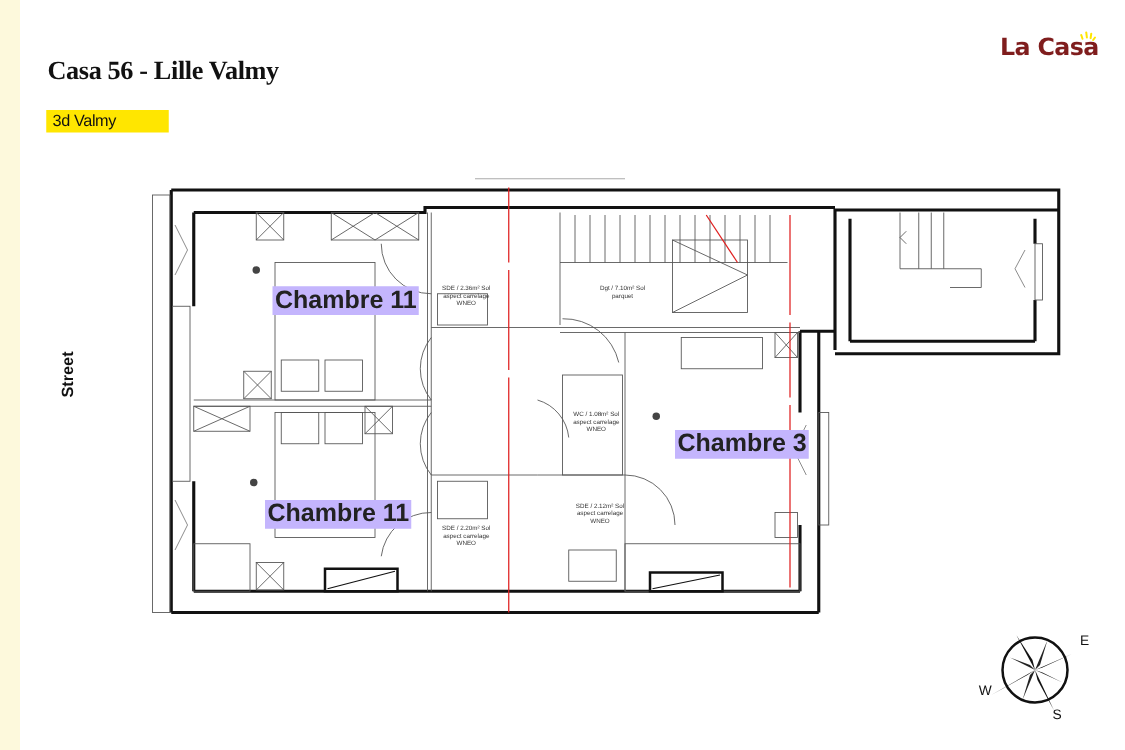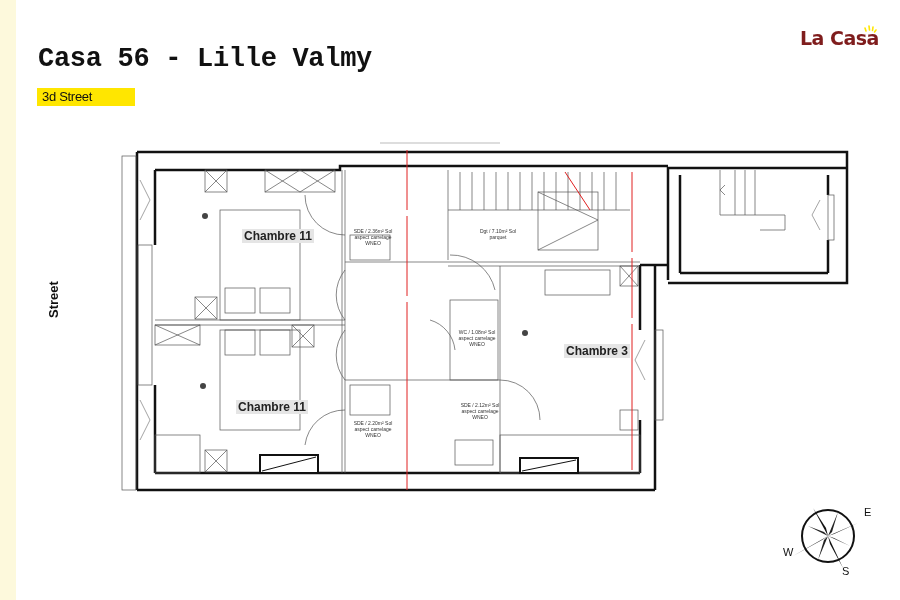--- a/index.html
+++ b/index.html
@@ -1,36 +1,36 @@
 <!DOCTYPE html>
 <html><head>
 <meta charset="utf-8">
 <style>
   html, body { margin:0; padding:0; }
   body { width:900px; height:600px; position:relative; background:#ffffff; overflow:hidden; font-family:"Liberation Sans", sans-serif; }
   .left-strip { position:absolute; left:0; top:0; width:16px; height:600px; background:#fdf9dc; }
-  .title { position:absolute; left:38px; top:44px; font-family:Liberation Mono, monospace; font-weight:bold; font-size:27px; color:#111; letter-spacing:-0.3px; }
+  .title { position:absolute; left:38px; top:44px; font-family:Liberation Serif, serif; font-weight:bold; font-size:21px; color:#111; letter-spacing:-0.3px; }
   .floor-badge { position:absolute; left:37px; top:88px; width:98px; height:18px; background:#ffe600; }
   .floor-badge span { position:absolute; left:5px; top:1px; font-size:13px; color:#111; letter-spacing:-0.3px; }
   .logo { position:absolute; left:800px; top:27px; font-family:"DejaVu Sans", sans-serif; font-weight:bold; font-size:19px; color:#7f1d1d; letter-spacing:-0.5px; }
   .logo-rays { position:absolute; left:862px; top:24px; }
   .street { position:absolute; left:46px; top:318px; transform:rotate(-90deg); transform-origin:left top; font-weight:bold; font-size:13px; color:#111; }
   .plan { position:absolute; left:0; top:0; }
-  .room-label { position:absolute; font-weight:bold; font-size:12px; color:#222; background:#e5e5e5; padding:0 2px;margin-left:24px; }
+  .room-label { position:absolute; font-weight:bold; font-size:20px; color:#222; background:#c4b5fd; padding:0 2px; }
   .small-label { position:absolute; font-size:5px; color:#333; text-align:center; line-height:6px; }
   .compass { position:absolute; left:778px; top:498px; }
 </style>
 </head>
 <body>
 
 <div class="left-strip"></div>
 
 <div class="title">Casa 56 - Lille Valmy</div>
 <div class="floor-badge">
-  <span>3d Street</span>
+  <span>3d Valmy</span>
 </div>
 
 <div class="logo">La Casa</div>
 <svg class="logo-rays" width="16" height="12" viewBox="0 0 16 12">
   <g stroke="#ffe600" stroke-width="1.6" stroke-linecap="round">
     <line x1="3" y1="4" x2="4" y2="7"></line>
     <line x1="7" y1="2" x2="7.5" y2="6"></line>
     <line x1="11" y1="3" x2="10.5" y2="6.5"></line>
     <line x1="14" y1="6" x2="12.5" y2="8"></line>
   </g>

